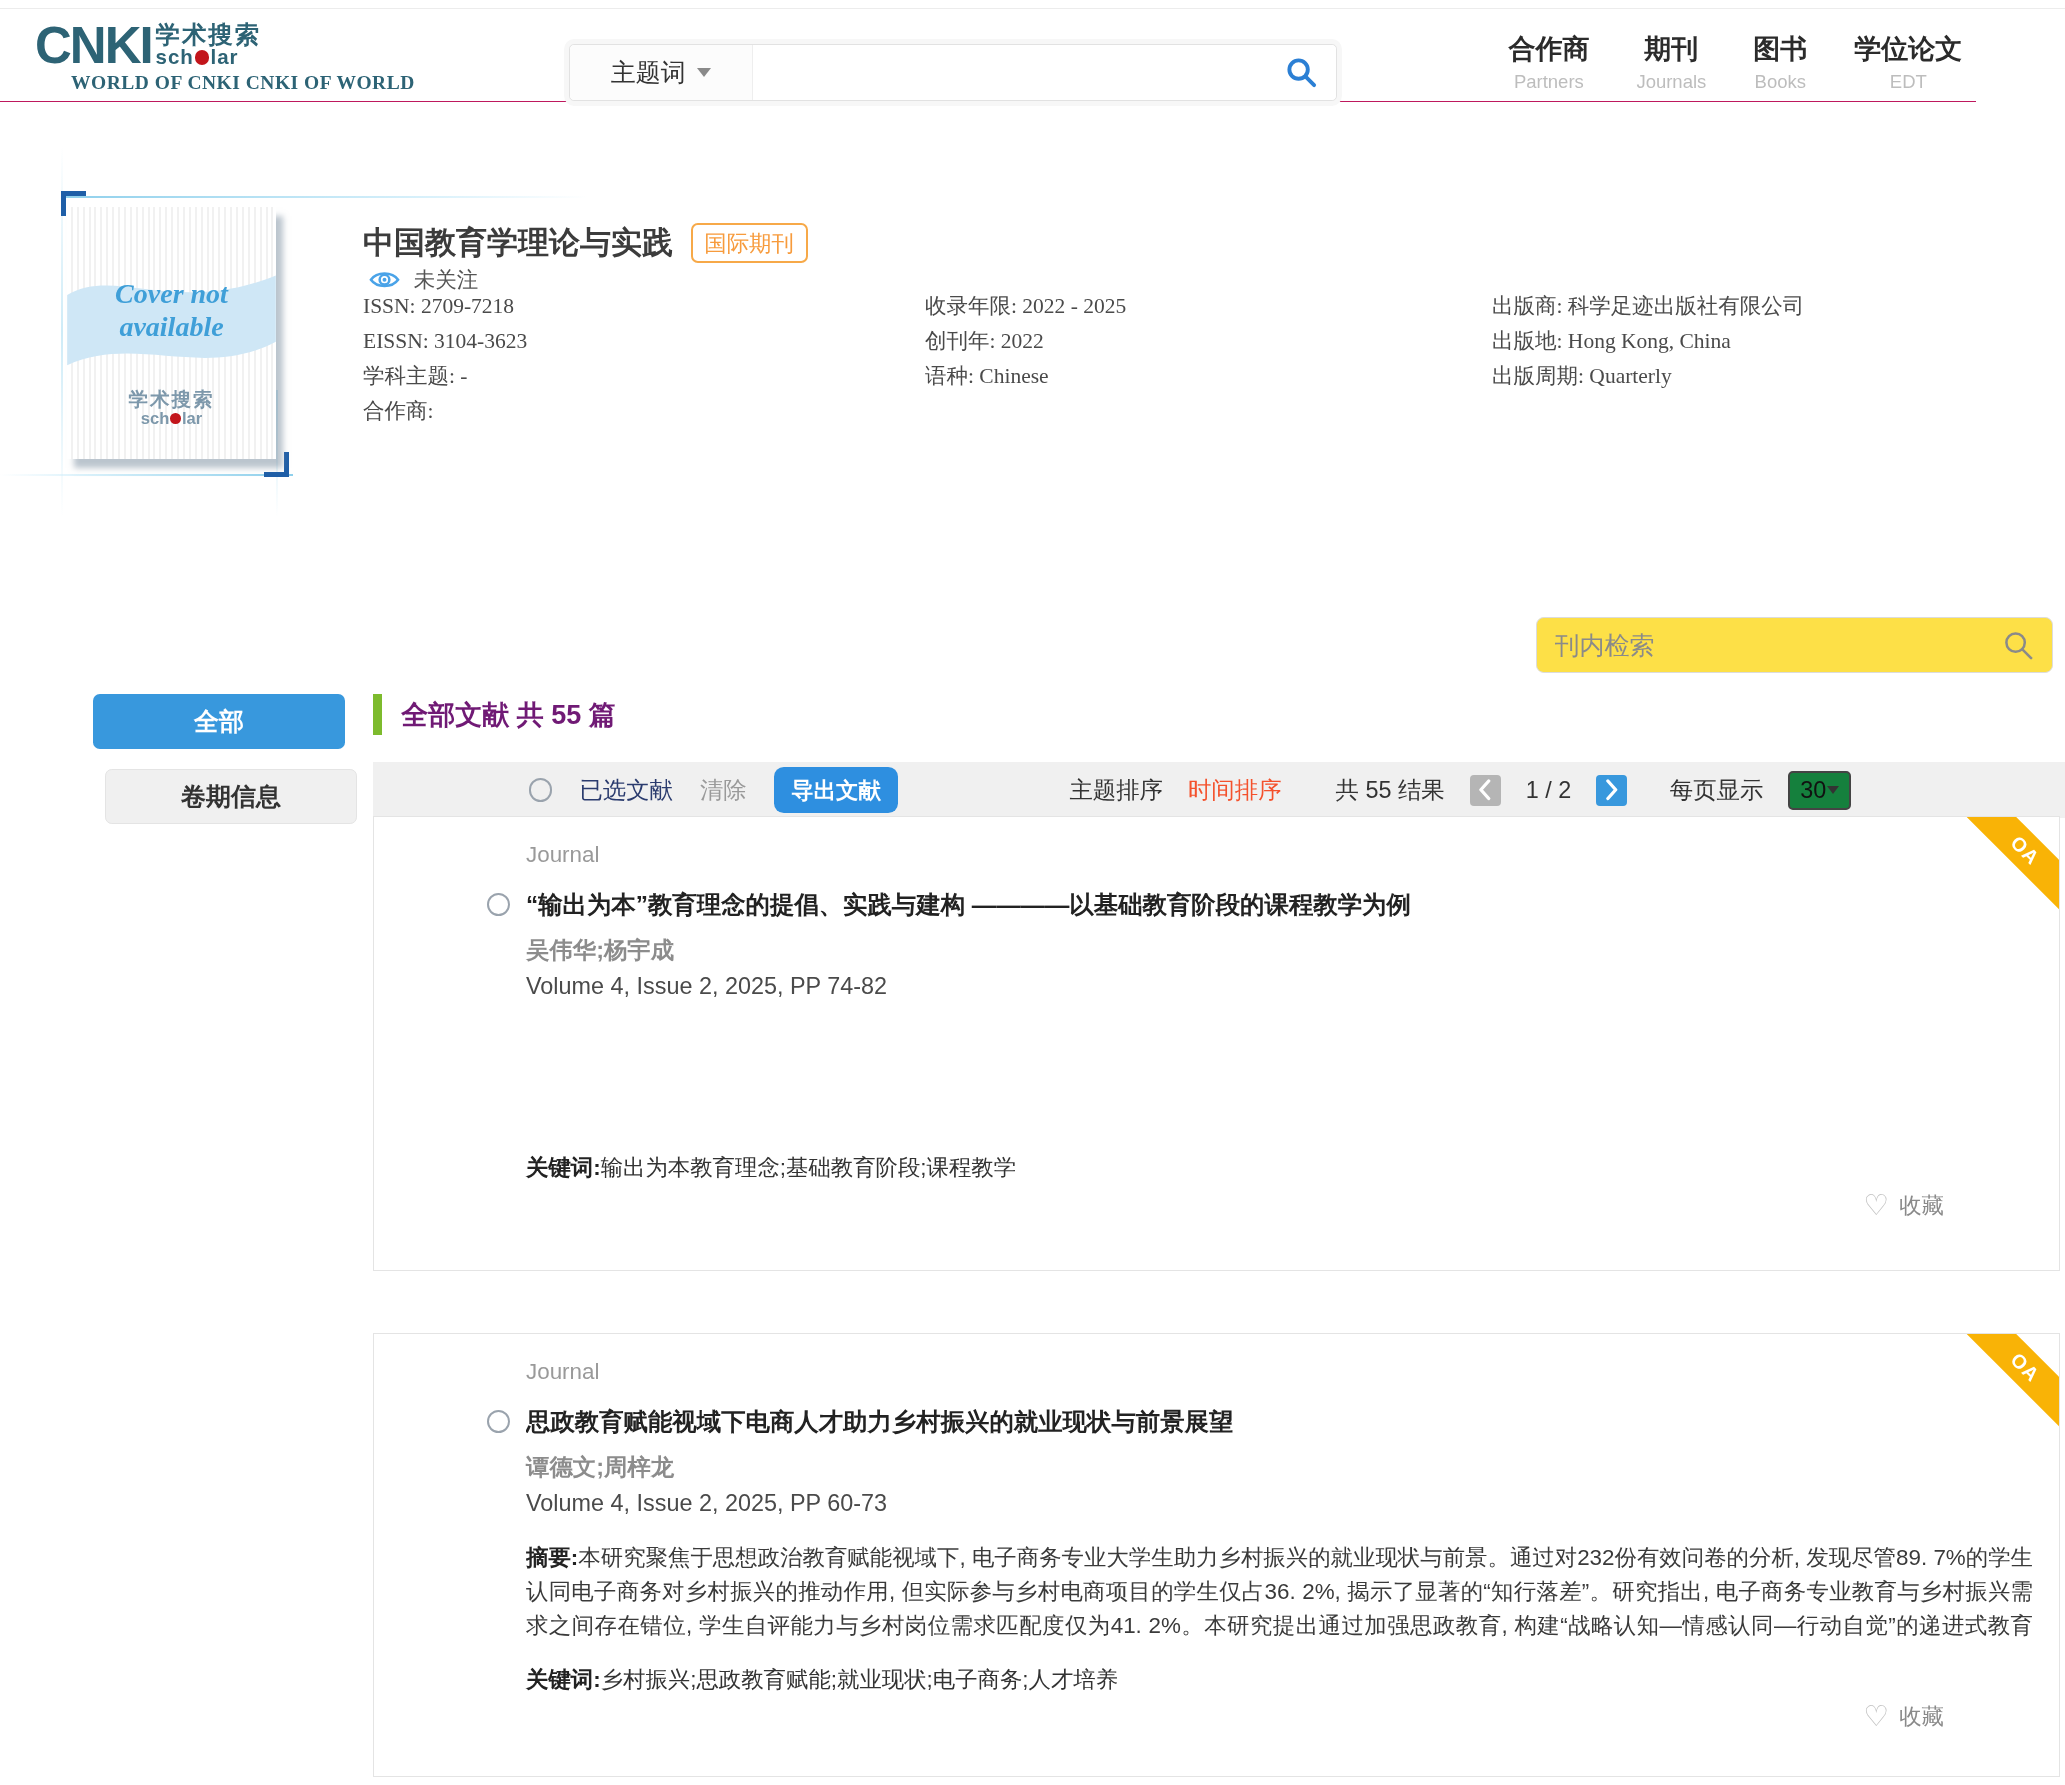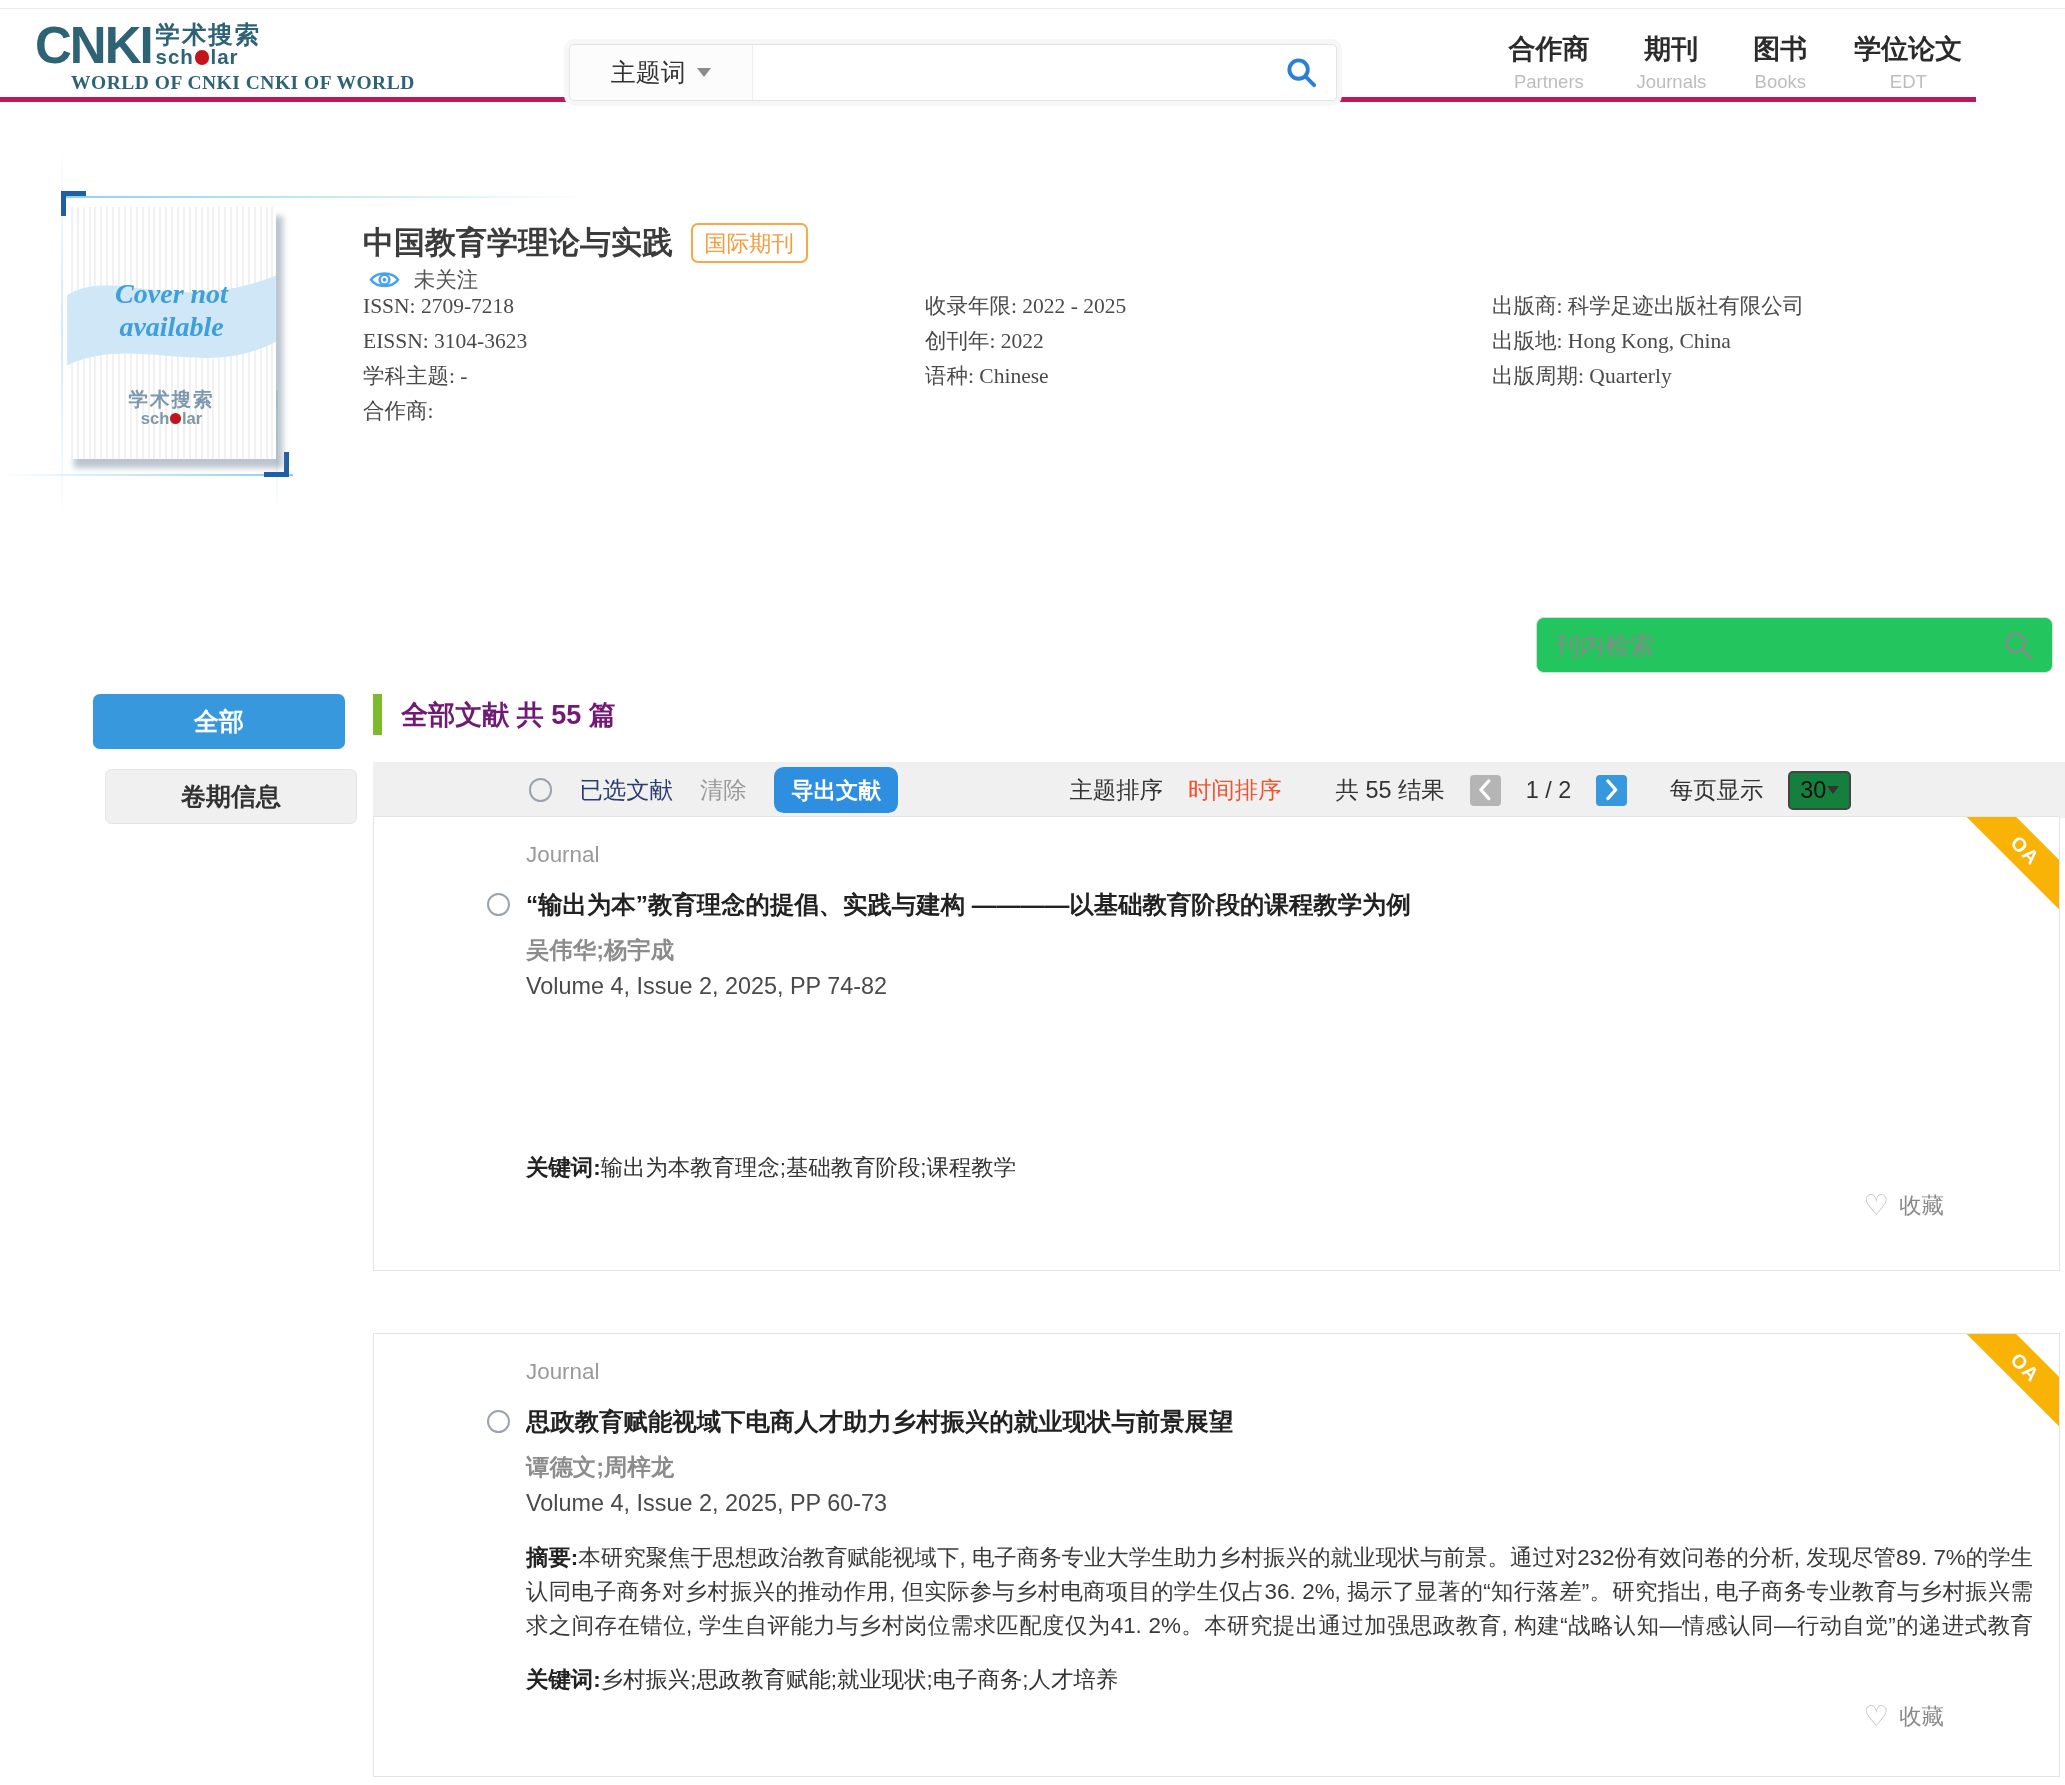--- a/index.html
+++ b/index.html
@@ -2,21 +2,21 @@
 <html><head>
 <meta charset="utf-8">
 <style>
   * { margin:0; padding:0; box-sizing:border-box; }
   html,body { background:#fff; }
   body { font-family:"Liberation Sans","DejaVu Sans",sans-serif; color:#333; }
   #page { position:relative; width:2066px; height:1786px; overflow:hidden; background:#fff; }
   .hairline-top { position:absolute; left:0; top:7.8px; width:2066px; height:1px; background:#ececec; }
 
   
-  .header { position:absolute; left:0; top:8.8px; width:1976px; height:93px; background:#fff; border-bottom:5px solid #be185d; }
+  .header { position:absolute; left:0; top:8.8px; width:1976px; height:93px; background:#fff; border-bottom:1px solid #be185d; }
   .logo-block { position:absolute; left:35px; top:13.7px; color:#2d6375; }
   .logo-row { display:flex; align-items:flex-start; }
   .logo-cnki { font-size:51px; font-weight:bold; letter-spacing:-2px; line-height:47px; }
   .logo-right { margin-left:3.9px; display:flex; flex-direction:column; }
   .logo-cn { font-size:24.4px; font-weight:bold; letter-spacing:2px; line-height:25px; }
   .logo-scholar { font-size:20.5px; font-weight:bold; letter-spacing:1px; line-height:20.5px; display:flex; align-items:center; }
   .logo-dot { display:inline-block; width:14.6px; height:14.6px; border-radius:50%; background:#c2151b; margin:0 1px; }
   .logo-tagline { font-family:"Liberation Serif","DejaVu Serif",serif; font-size:19.5px; font-weight:bold; letter-spacing:0.5px; margin-top:2.9px;margin-left:36px; }
 
   .searchbar { position:absolute; left:569px; top:35px; width:768px; height:57px; border:1px solid #e2e2e2; border-radius:4.9px; background:#fff; display:flex; align-items:stretch; box-shadow:0 0 0 4.9px #f7f7f7; }
@@ -52,21 +52,21 @@
   .j-title-row { position:absolute; left:363px; top:222px; display:flex; align-items:center; gap:17.6px; }
   .j-title { font-family:"Liberation Serif","DejaVu Serif",serif; font-weight:bold; font-size:31px; color:#3c3c3c; }
   .j-badge { font-family:"Liberation Serif","DejaVu Serif",serif; font-size:22.4px; color:#f79b3c; border:2px solid #f7a948; border-radius:6.8px; padding:2.9px 11.7px; }
   .j-follow { position:absolute; left:369px; top:265px; display:flex; align-items:center; gap:13.7px; font-family:"Liberation Serif","DejaVu Serif",serif; font-size:21.5px; color:#555; cursor:pointer; }
   .j-info { position:absolute; font-family:"Liberation Serif","DejaVu Serif",serif; font-size:21.5px; color:#4a4a4a; }
   .j-info div { height:35px; line-height:35px; }
   .j-col1 { left:363px; top:289px; }
   .j-col2 { left:925px; top:289px; }
   .j-col3 { left:1492px; top:289px; }
 
-  .inner-search { position:absolute; left:1536px; top:617px; width:517px; height:56px; border:1px solid #dcdcdc; border-radius:7.8px; display:flex; align-items:center; padding:0 17.6px; background:#22c55e; }
+  .inner-search { position:absolute; left:1536px; top:617px; width:517px; height:56px; border:1px solid #dcdcdc; border-radius:7.8px; display:flex; align-items:center; padding:0 17.6px; background:#fde047; }
   .inner-search input { flex:1; border:none; outline:none; font-size:25px; color:#444; background:transparent; }
   .inner-search input::placeholder { color:#8a8a8a; }
 
   
   .side-btn { position:absolute; left:93px; width:252px; height:55px; border-radius:6.8px; display:flex; align-items:center; justify-content:center; font-size:25px; font-weight:bold; cursor:pointer; }
   .side-all { top:694px; background:#3898dd; color:#fff; }
   .side-vol { top:769px; background:#f0f0f0; color:#333; border:1px solid #e4e4e4;margin-left:12px; }
 
   
   .main { position:absolute; left:373px; top:694px; width:1693px; height:1091px; }

